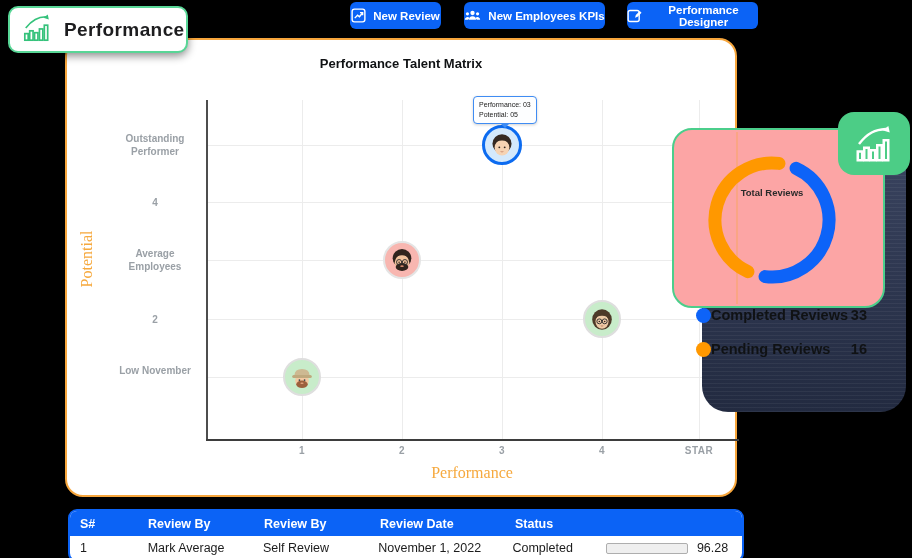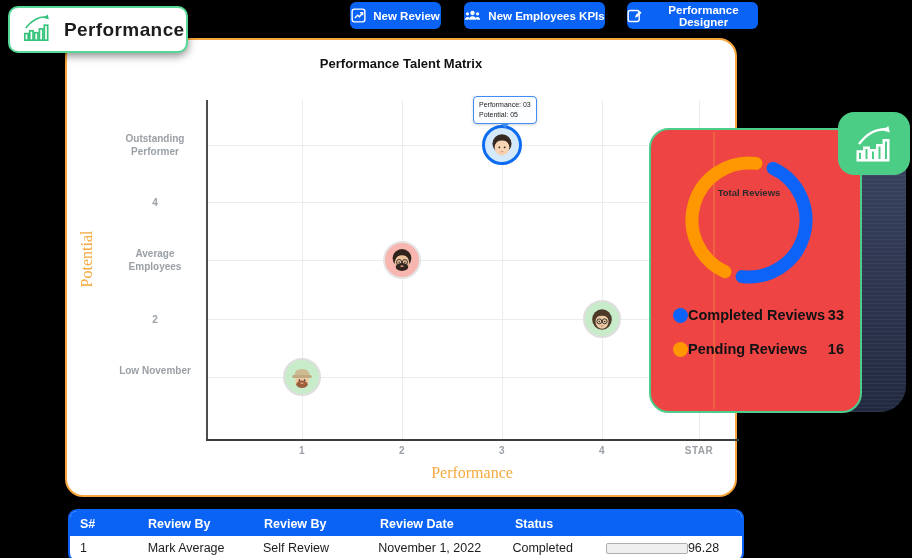--- a/index.html
+++ b/index.html
@@ -50,21 +50,21 @@
   .tooltip:after { content:""; position:absolute; left:26px; bottom:-5px; border:5px solid transparent;
     border-top-color:#3f8cf3; border-bottom:none; }
 
   
   .navy-backdrop { position:absolute; left:702px; top:142px; width:204px; height:270px; border-radius:26px;
     background:linear-gradient(#3a4460,#222a40); z-index:2; }
   .navy-backdrop:before { content:""; position:absolute; inset:0; border-radius:26px;
     background:repeating-linear-gradient(0deg, rgba(255,255,255,.05) 0 1px, transparent 1px 4px); }
 
   
-  .summary-card { position:absolute; left:649px; top:128px; width:213px; height:285px; background:#ef4444;
+  .summary-card { position:absolute; left:672px; top:128px; width:213px; height:180px; background:#fca5a5;
     border:2px solid #4bce8b; border-radius:20px; z-index:3; }
   .summary-card .ghost-line { position:absolute; left:62px; top:2px; bottom:2px; width:2px;
     background:rgba(246,166,60,.30); }
   .donut { position:absolute; left:32px; top:24px; }
   .total-label { position:absolute; left:38px; top:57px; width:120px; text-align:center;
     font-size:9.5px; font-weight:600; color:#2b2b2b; }
   .total-value { position:absolute; left:38px; top:68px; width:120px; text-align:center;
     font-size:46px; font-weight:500; color:#0f0f0f; }
   .legend-row { position:absolute; left:22px; right:16px; height:20px; display:flex; align-items:center; }
   .legend-dot { width:15px; height:15px; border-radius:50%; flex:0 0 auto; }
@@ -77,21 +77,21 @@
   .growth-badge svg { color:#fff; }
 
   
   .table-card { position:absolute; left:68px; top:509px; width:676px; background:#fff;
     border:2px solid #0b63f6; border-radius:9px; overflow:hidden; z-index:1; }
   .t-row { display:flex; align-items:center; }
   .t-head { background:#0b63f6; height:25px; color:#fff; font-weight:700; font-size:12.5px; }
   .t-body { height:24px; font-size:12.5px; color:#1c1c1c; }
   .c1{width:68px;} .c2{width:116px;} .c3{width:116px;} .c4{width:135px;} .c5{width:94px;} .c6{width:147px;}
   .cell { padding-left:10px; white-space:nowrap; }
-  .score-cell { display:flex; align-items:center; }
+  .score-cell { display:flex; align-items:center; gap:9px; }
   .score-track { width:82px; height:11px; background:#efefef; border:1px solid #aeaeae; border-radius:2px; }
   .score-fill { width:83%; height:100%; background:#55bb25; border-radius:1px; }
 </style>
 </head>
 <body>
 
 <div class="page">
 
   <div class="header-card">
     <span class="icon-growth">

